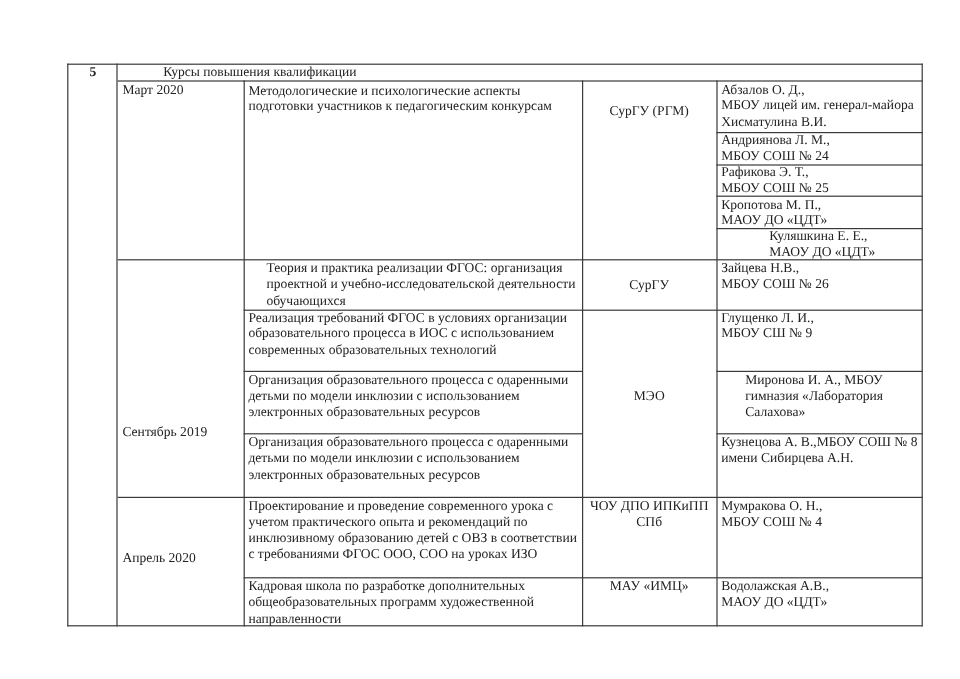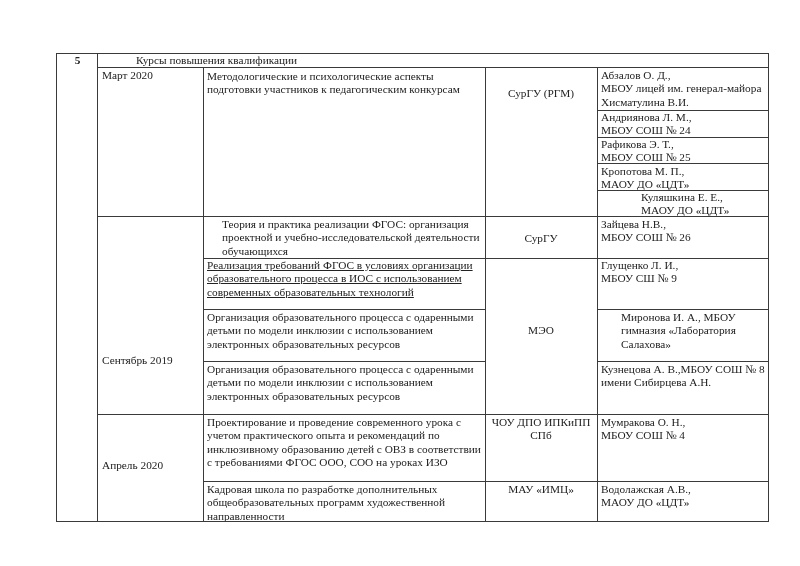--- a/index.html
+++ b/index.html
@@ -37,21 +37,21 @@
   <div class="cell" style="left:597px; top:190px; width:170px; height:28px; white-space:pre-line;margin-left:40px;">Куляшкина Е. Е.,
 МАОУ ДО «ЦДТ»</div>
 
   <div class="cell vcenter" style="left:98px; top:340px; width:105px; height:40px;">Сентябрь 2019</div>
 
   <div class="cell" style="left:203px; top:217px; width:282px; height:42px;margin-left:15px;">Теория и практика реализации ФГОС: организация проектной и учебно-исследовательской деятельности обучающихся</div>
   <div class="cell vcenter center" style="left:485px; top:217px; width:112px; height:42px;">СурГУ</div>
   <div class="cell" style="left:597px; top:217px; width:170px; height:42px; white-space:pre-line;">Зайцева Н.В.,
 МБОУ СОШ № 26</div>
 
-  <div class="cell" style="left:203px; top:258px; width:282px; height:41px;text-decoration:underline;">Реализация требований ФГОС в условиях организации образовательного процесса в ИОС с использованием современных образовательных технологий</div>
+  <div class="cell" style="left:203px; top:258px; width:282px; height:41px;">Реализация требований ФГОС в условиях организации образовательного процесса в ИОС с использованием современных образовательных технологий</div>
   <div class="cell" style="left:597px; top:258px; width:170px; height:52px; white-space:pre-line;">Глущенко Л. И.,
 МБОУ СШ № 9</div>
 
   <div class="cell" style="left:203px; top:310px; width:282px; height:54px;">Организация образовательного процесса с одаренными детьми по модели инклюзии с использованием электронных образовательных ресурсов</div>
   <div class="cell vcenter center" style="left:485px; top:312px; width:112px; height:36px;">МЭО</div>
   <div class="cell" style="left:597px; top:310px; width:170px; height:54px;padding-left:24px;">Миронова И. А., МБОУ гимназия «Лаборатория Салахова»</div>
 
   <div class="cell" style="left:203px; top:362px; width:282px; height:54px;">Организация образовательного процесса с одаренными детьми по модели инклюзии с использованием электронных образовательных ресурсов</div>
   <div class="cell" style="left:597px; top:362px; width:204px; height:54px;">Кузнецова А. В.,МБОУ СОШ № 8 имени Сибирцева А.Н.</div>
 

